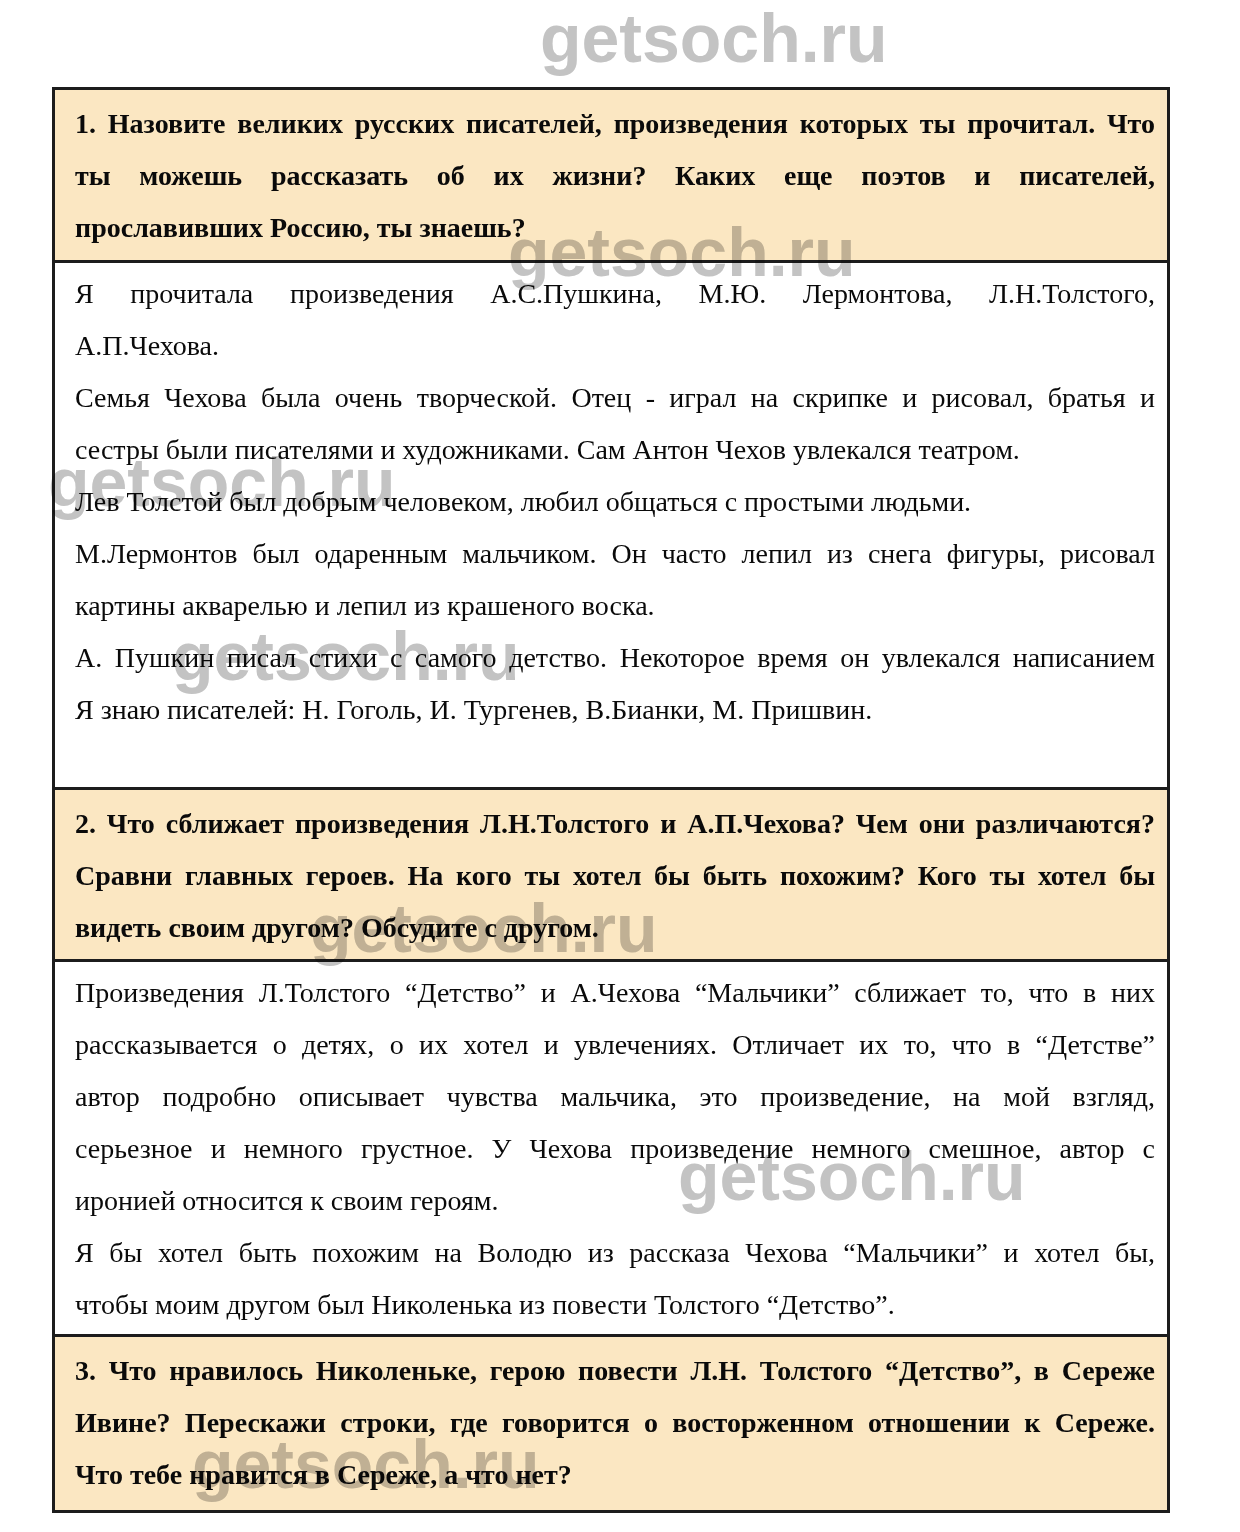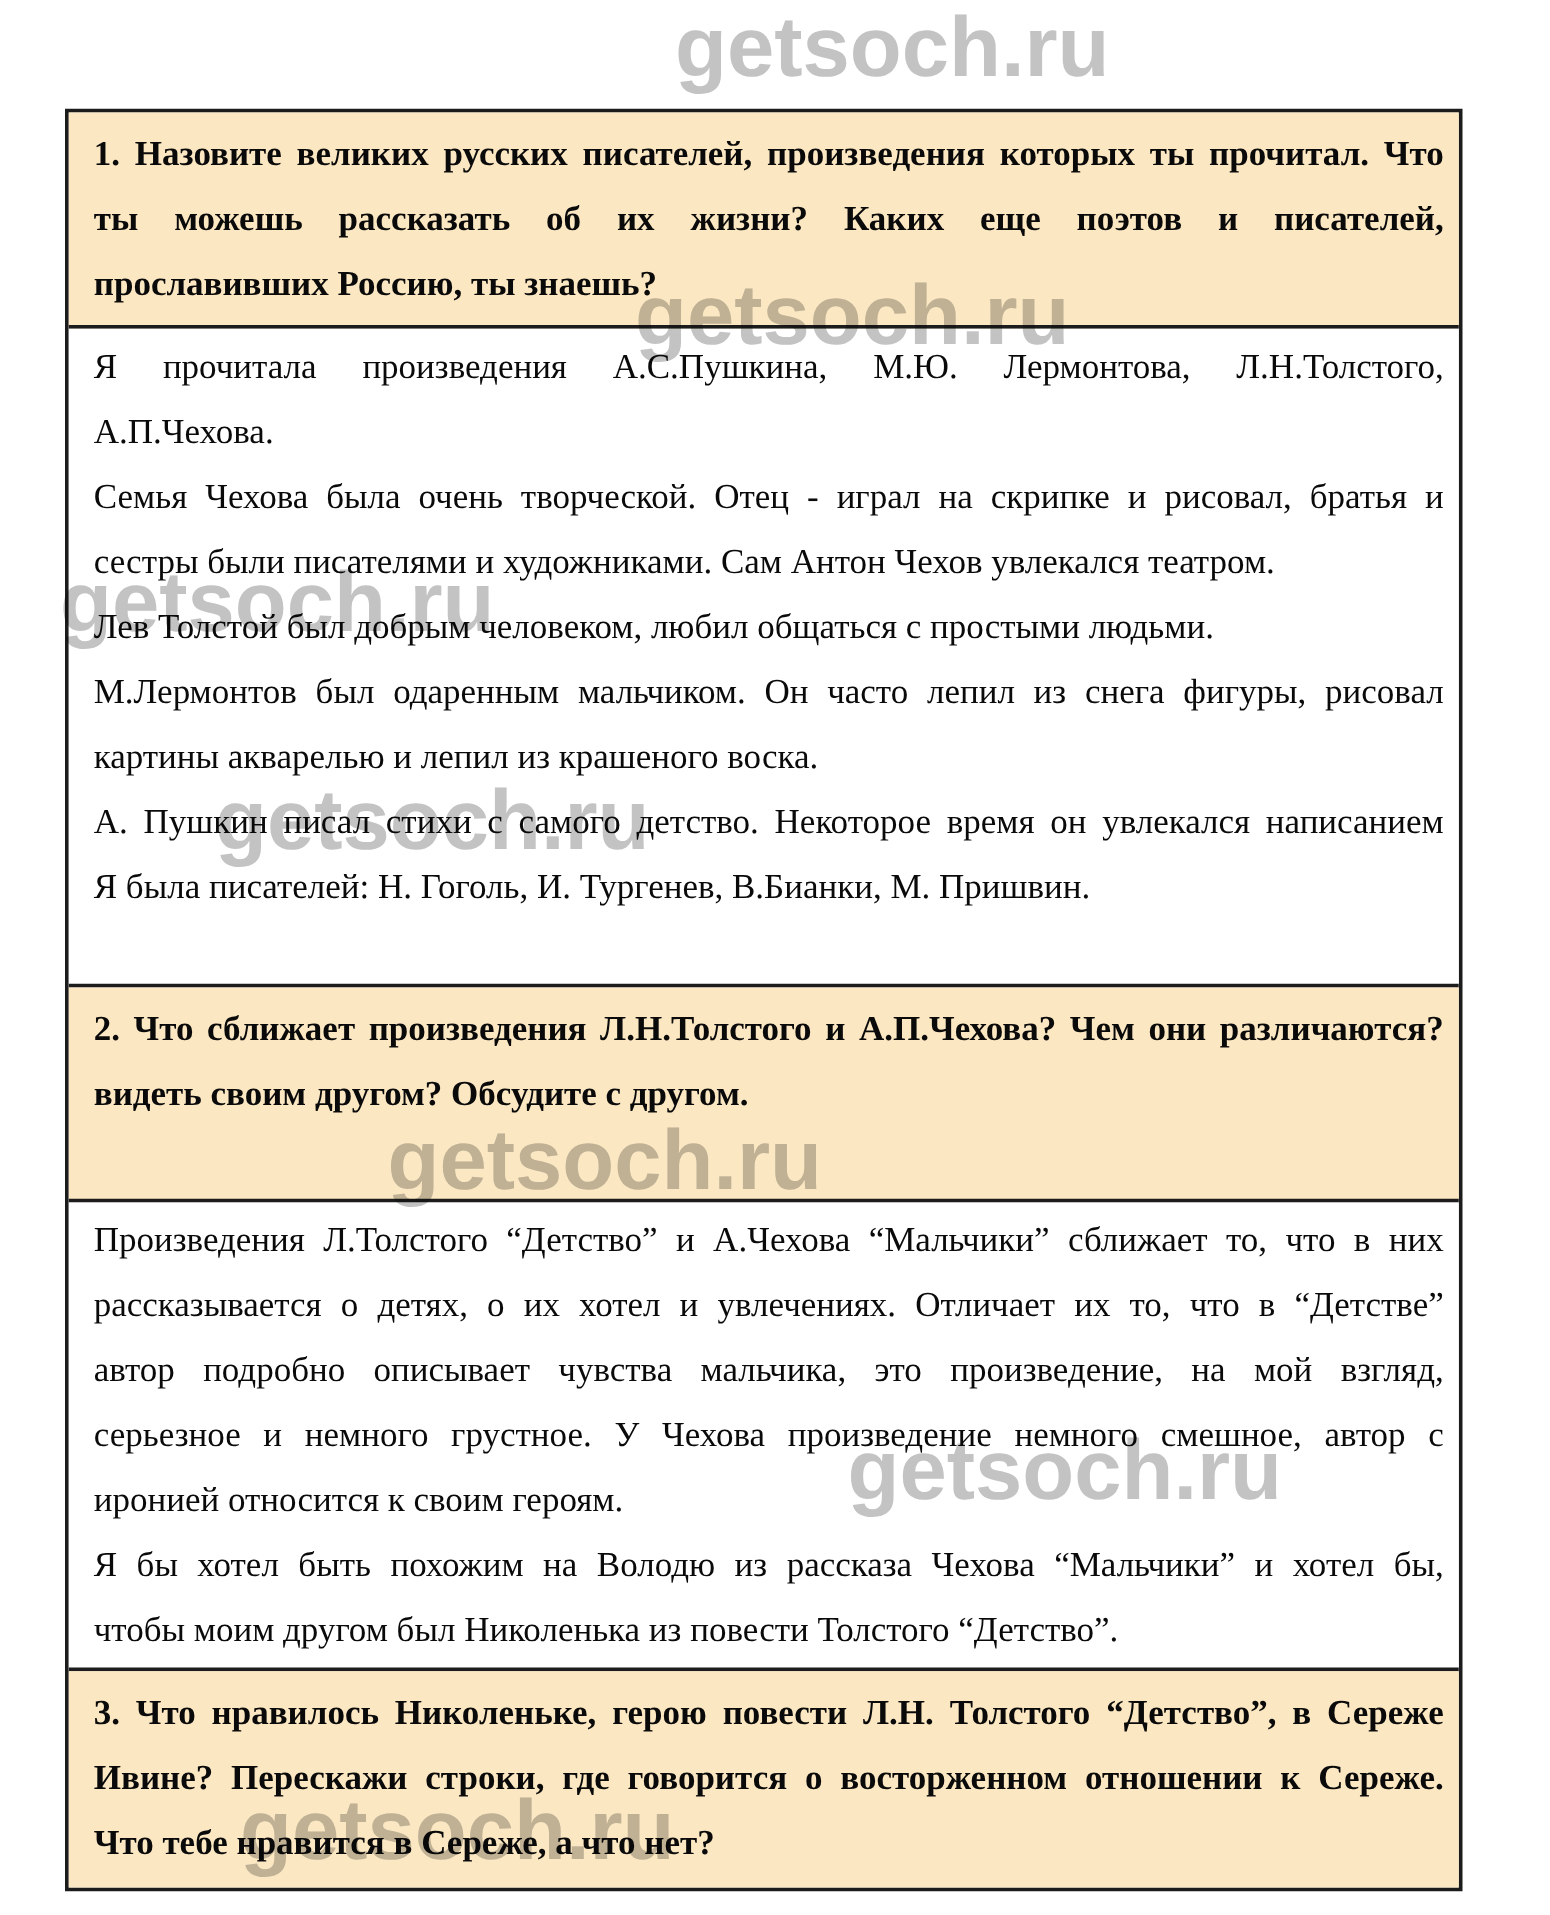--- a/index.html
+++ b/index.html
@@ -63,24 +63,25 @@
       </section>
     <section class="row a r2">
         <div class="tline">Я прочитала произведения А.С.Пушкина, М.Ю. Лермонтова, Л.Н.Толстого,</div>
         <div class="tline pend">А.П.Чехова.</div>
         <div class="tline">Семья Чехова была очень творческой. Отец - играл на скрипке и рисовал, братья и</div>
         <div class="tline pend">сестры были писателями и художниками. Сам Антон Чехов увлекался театром.</div>
         <div class="tline pend">Лев Толстой был добрым человеком, любил общаться с простыми людьми.</div>
         <div class="tline">М.Лермонтов был одаренным мальчиком. Он часто лепил из снега фигуры, рисовал</div>
         <div class="tline pend">картины акварелью и лепил из крашеного воска.</div>
         <div class="tline">А. Пушкин писал стихи с самого детство. Некоторое время он увлекался написанием</div>
-        <div class="tline pend">Я была писателей: Н. Гоголь, И. Тургенев, В.Бианки, М. Пришвин.</div>
+        <div class="tline pend">Я знаю писателей: Н. Гоголь, И. Тургенев, В.Бианки, М. Пришвин.</div>
       </section>
     <section class="row q r3">
         <div class="tline">2. Что сближает произведения Л.Н.Толстого и А.П.Чехова? Чем они различаются?</div>
+        <div class="tline">Сравни главных героев. На кого ты хотел бы быть похожим? Кого ты хотел бы</div>
         <div class="tline pend">видеть своим другом? Обсудите с другом.</div>
       </section>
     <section class="row a r4">
         <div class="tline">Произведения Л.Толстого “Детство” и А.Чехова “Мальчики” сближает то, что в них</div>
         <div class="tline">рассказывается о детях, о их хотел и увлечениях. Отличает их то, что в “Детстве”</div>
         <div class="tline">автор подробно описывает чувства мальчика, это произведение, на мой взгляд,</div>
         <div class="tline">серьезное и немного грустное. У Чехова произведение немного смешное, автор с</div>
         <div class="tline pend">иронией относится к своим героям.</div>
         <div class="tline">Я бы хотел быть похожим на Володю из рассказа Чехова “Мальчики” и хотел бы,</div>
         <div class="tline pend">чтобы моим другом был Николенька из повести Толстого “Детство”.</div>

